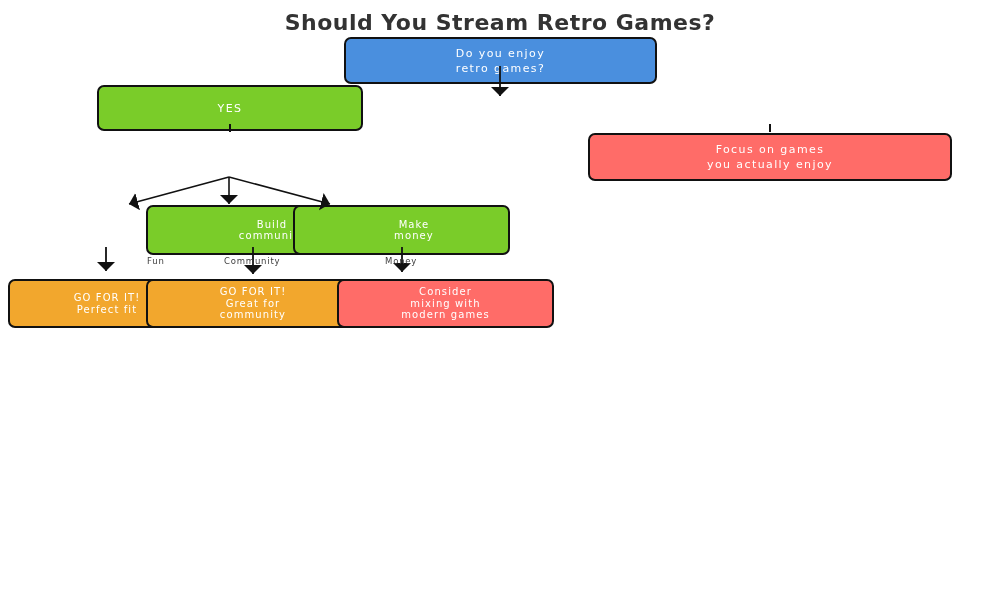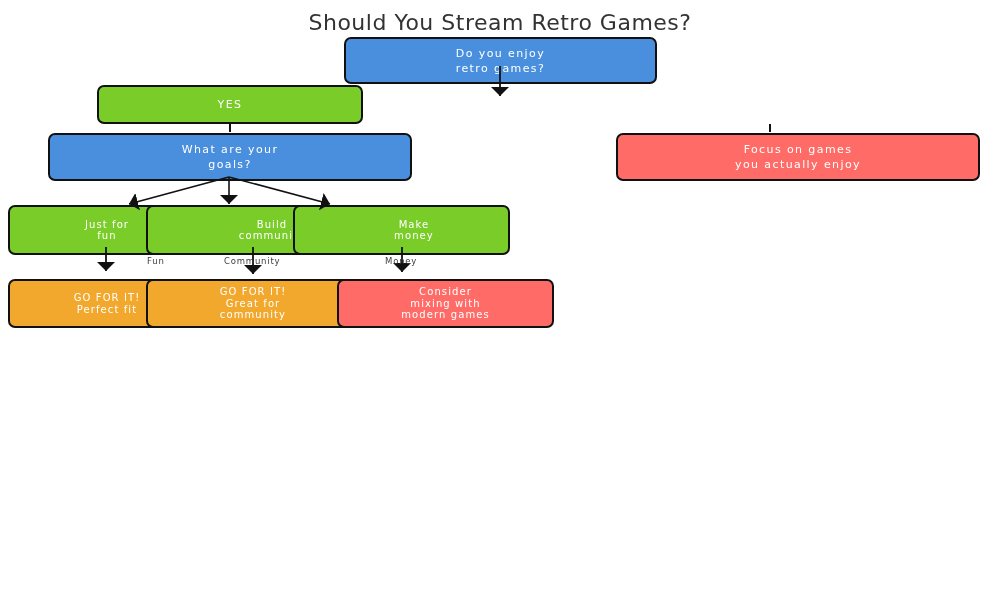--- a/index.html
+++ b/index.html
@@ -12,21 +12,21 @@
     width: 1000px;
     height: 600px;
     background: #ffffff;
     overflow: hidden;
   }
   .title {
     position: absolute;
     left: 0; top: 10px; width: 1000px;
     text-align: center;
     font-size: 22px;
-    font-weight: normal;
+    font-weight: bold;
     letter-spacing: 0.5px;
     color: #333333;
   }
   .node {
     position: absolute;
     box-sizing: border-box;
     border: 2px solid #111111;
     border-radius: 7px;
     color: #ffffff;
     font-weight: normal;
@@ -41,21 +41,21 @@
     letter-spacing: 1.4px;
     line-height: 15px;
   }
   .node.small {
     font-size: 10px;
     letter-spacing: 1.1px;
     line-height: 11.5px;
   }
   
   #n-q       { left: 344px; top:  37px; width: 313px; height: 47px; }
-  #n-yes     { left:  97px; top:  85px; width: 266px; height: 39px; }
+  #n-yes     { left:  97px; top:  85px; width: 266px; height: 46px; }
   #n-no      { left: 637px; top:  85px; width: 266px; height: 46px; }
   #n-goals   { left:  48px; top: 133px; width: 364px; height: 48px; }
   #n-focus   { left: 588px; top: 133px; width: 364px; height: 48px; }
   #n-fun     { left:   8px; top: 205px; width: 198px; height: 50px; z-index: 1; }
   #n-comm    { left: 146px; top: 205px; width: 214px; height: 50px; z-index: 2; padding-left: 38px; }
   #n-money   { left: 293px; top: 205px; width: 217px; height: 50px; z-index: 3; padding-left: 25px; }
   #n-gofun   { left:   8px; top: 279px; width: 198px; height: 49px; z-index: 1; }
   #n-gocomm  { left: 146px; top: 279px; width: 214px; height: 49px; z-index: 2; }
   #n-mix     { left: 293px; top: 279px; width: 217px; height: 49px; z-index: 3; margin-left: 44px; }
 
@@ -84,28 +84,24 @@
 <div id="stage">
 
   <div class="title">Should You Stream Retro Games?</div>
 
   <div class="node big" id="n-q" style="background-color: rgb(74, 143, 222);">Do you enjoy
 retro games?</div>
 
   <div class="node big" id="n-yes" style="background-color: rgb(122, 204, 41);">YES</div>
 
 
-  <div class="node big" id="n-goals" style="background-color: rgb(74, 143, 222);">What are your
-goals?</div>
 
-  <div class="node big" id="n-focus" style="background-color: rgb(255, 108, 104); margin-left: 28px;">Focus on games
+  <div class="node big" id="n-focus" style="background-color: rgb(255, 108, 104);">Focus on games
 you actually enjoy</div>
 
-  <div class="node small" id="n-fun" style="background-color: rgb(122, 204, 41);">Just for
-fun</div>
 
   <div class="node small" id="n-comm" style="background-color: rgb(122, 204, 41);">Build
 community</div>
 
   <div class="node small" id="n-money" style="background-color: rgb(122, 204, 41);">Make
 money</div>
 
   <div class="node small" id="n-gofun" style="background-color: rgb(242, 167, 45);">GO FOR IT!
 Perfect fit</div>
 

